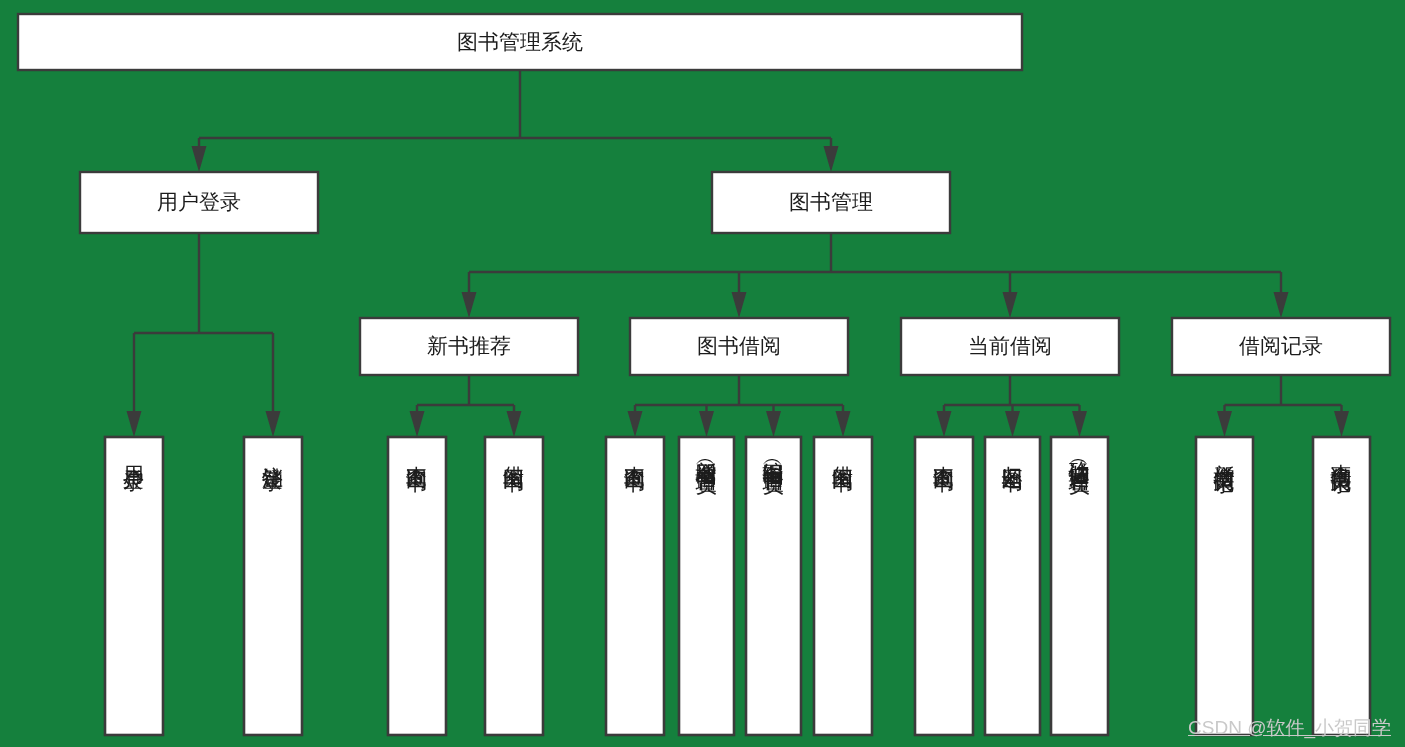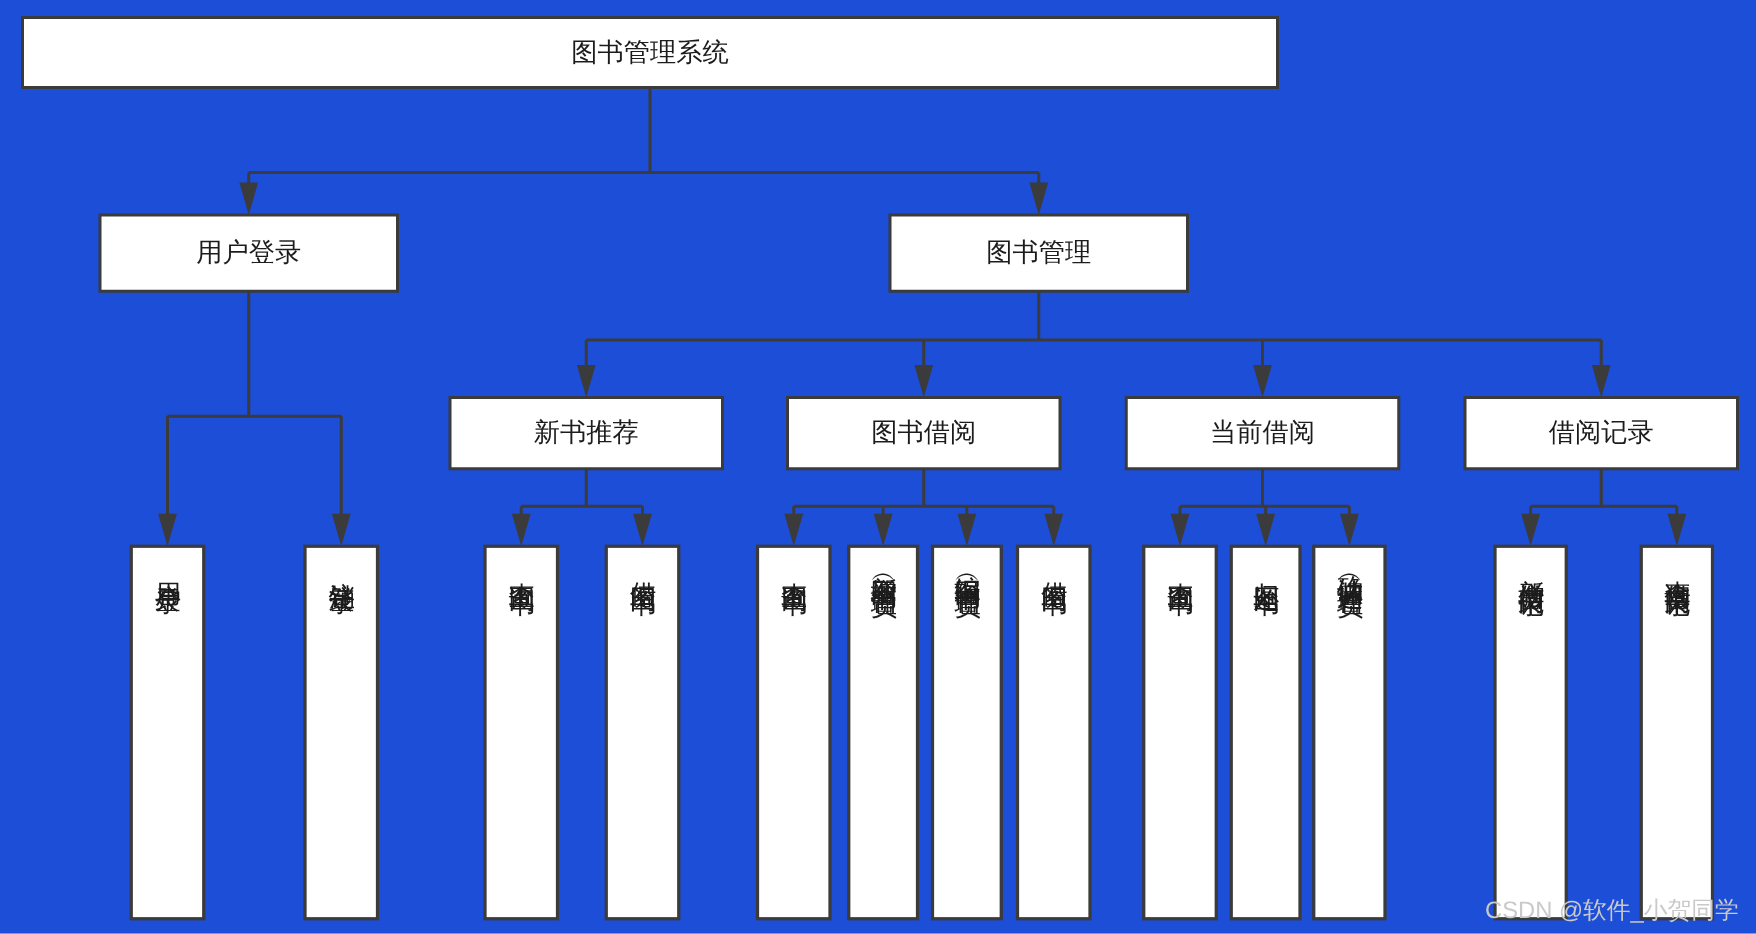--- a/index.html
+++ b/index.html
@@ -7,21 +7,21 @@
     padding: 0;
     background: #ffffff;
   }
   body {
     font-family: "Liberation Sans", "DejaVu Sans", sans-serif;
   }
   #diagram-root {
     position: relative;
     width: 1405px;
     height: 747px;
-    background: #1d4ed8;
+    background: #15803d;
     overflow: hidden;
   }
   svg.diagram-canvas {
     position: absolute;
     left: 0;
     top: 0;
     width: 1405px;
     height: 747px;
     display: block;
   }
@@ -60,20 +60,21 @@
   }
   .watermark-text {
     position: absolute;
     right: 14px;
     bottom: 6px;
     color: #c9c9c9;
     font-size: 19px;
     font-family: "Liberation Sans", "DejaVu Sans", sans-serif;
     white-space: nowrap;
     user-select: none;
+    text-decoration: underline;
   }
 </style>
 </head>
 <body>
 
 <div id="diagram-root">
   <svg class="diagram-canvas" viewBox="0 0 1405 747" xmlns="http://www.w3.org/2000/svg">
     <g id="connector-layer">
         <g>
           <path d="M 520 70 L 520 138" class="connector"></path>

